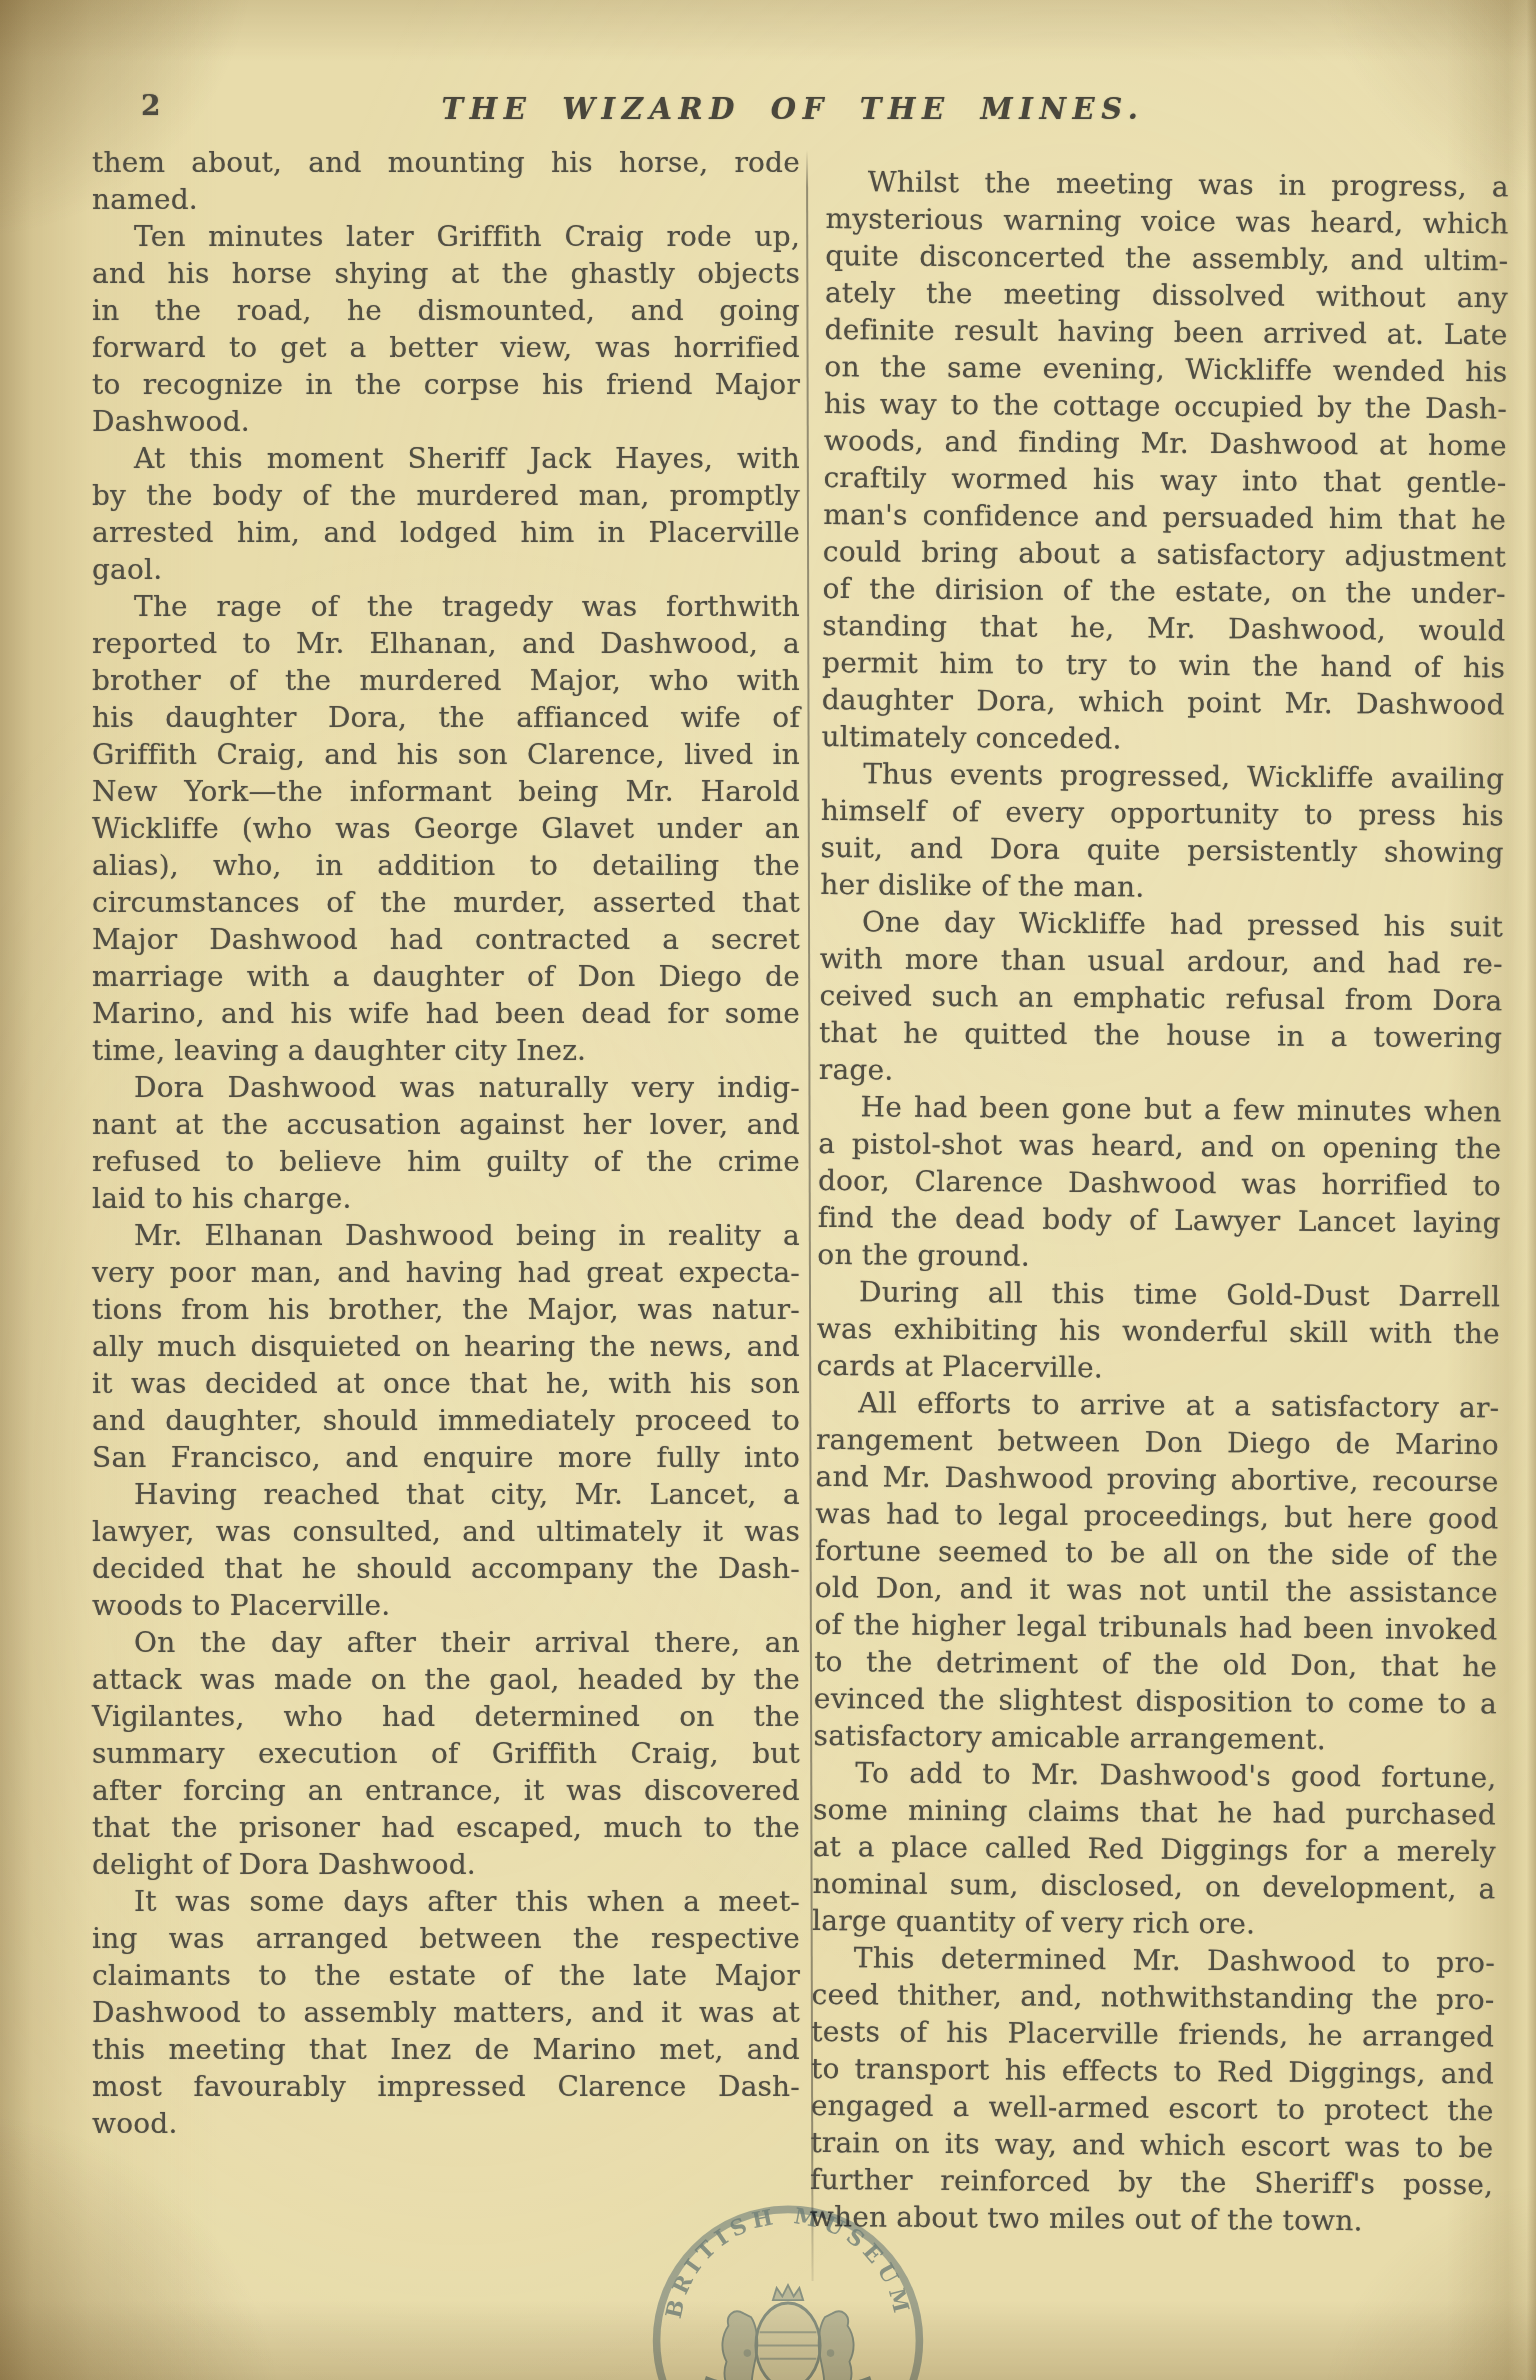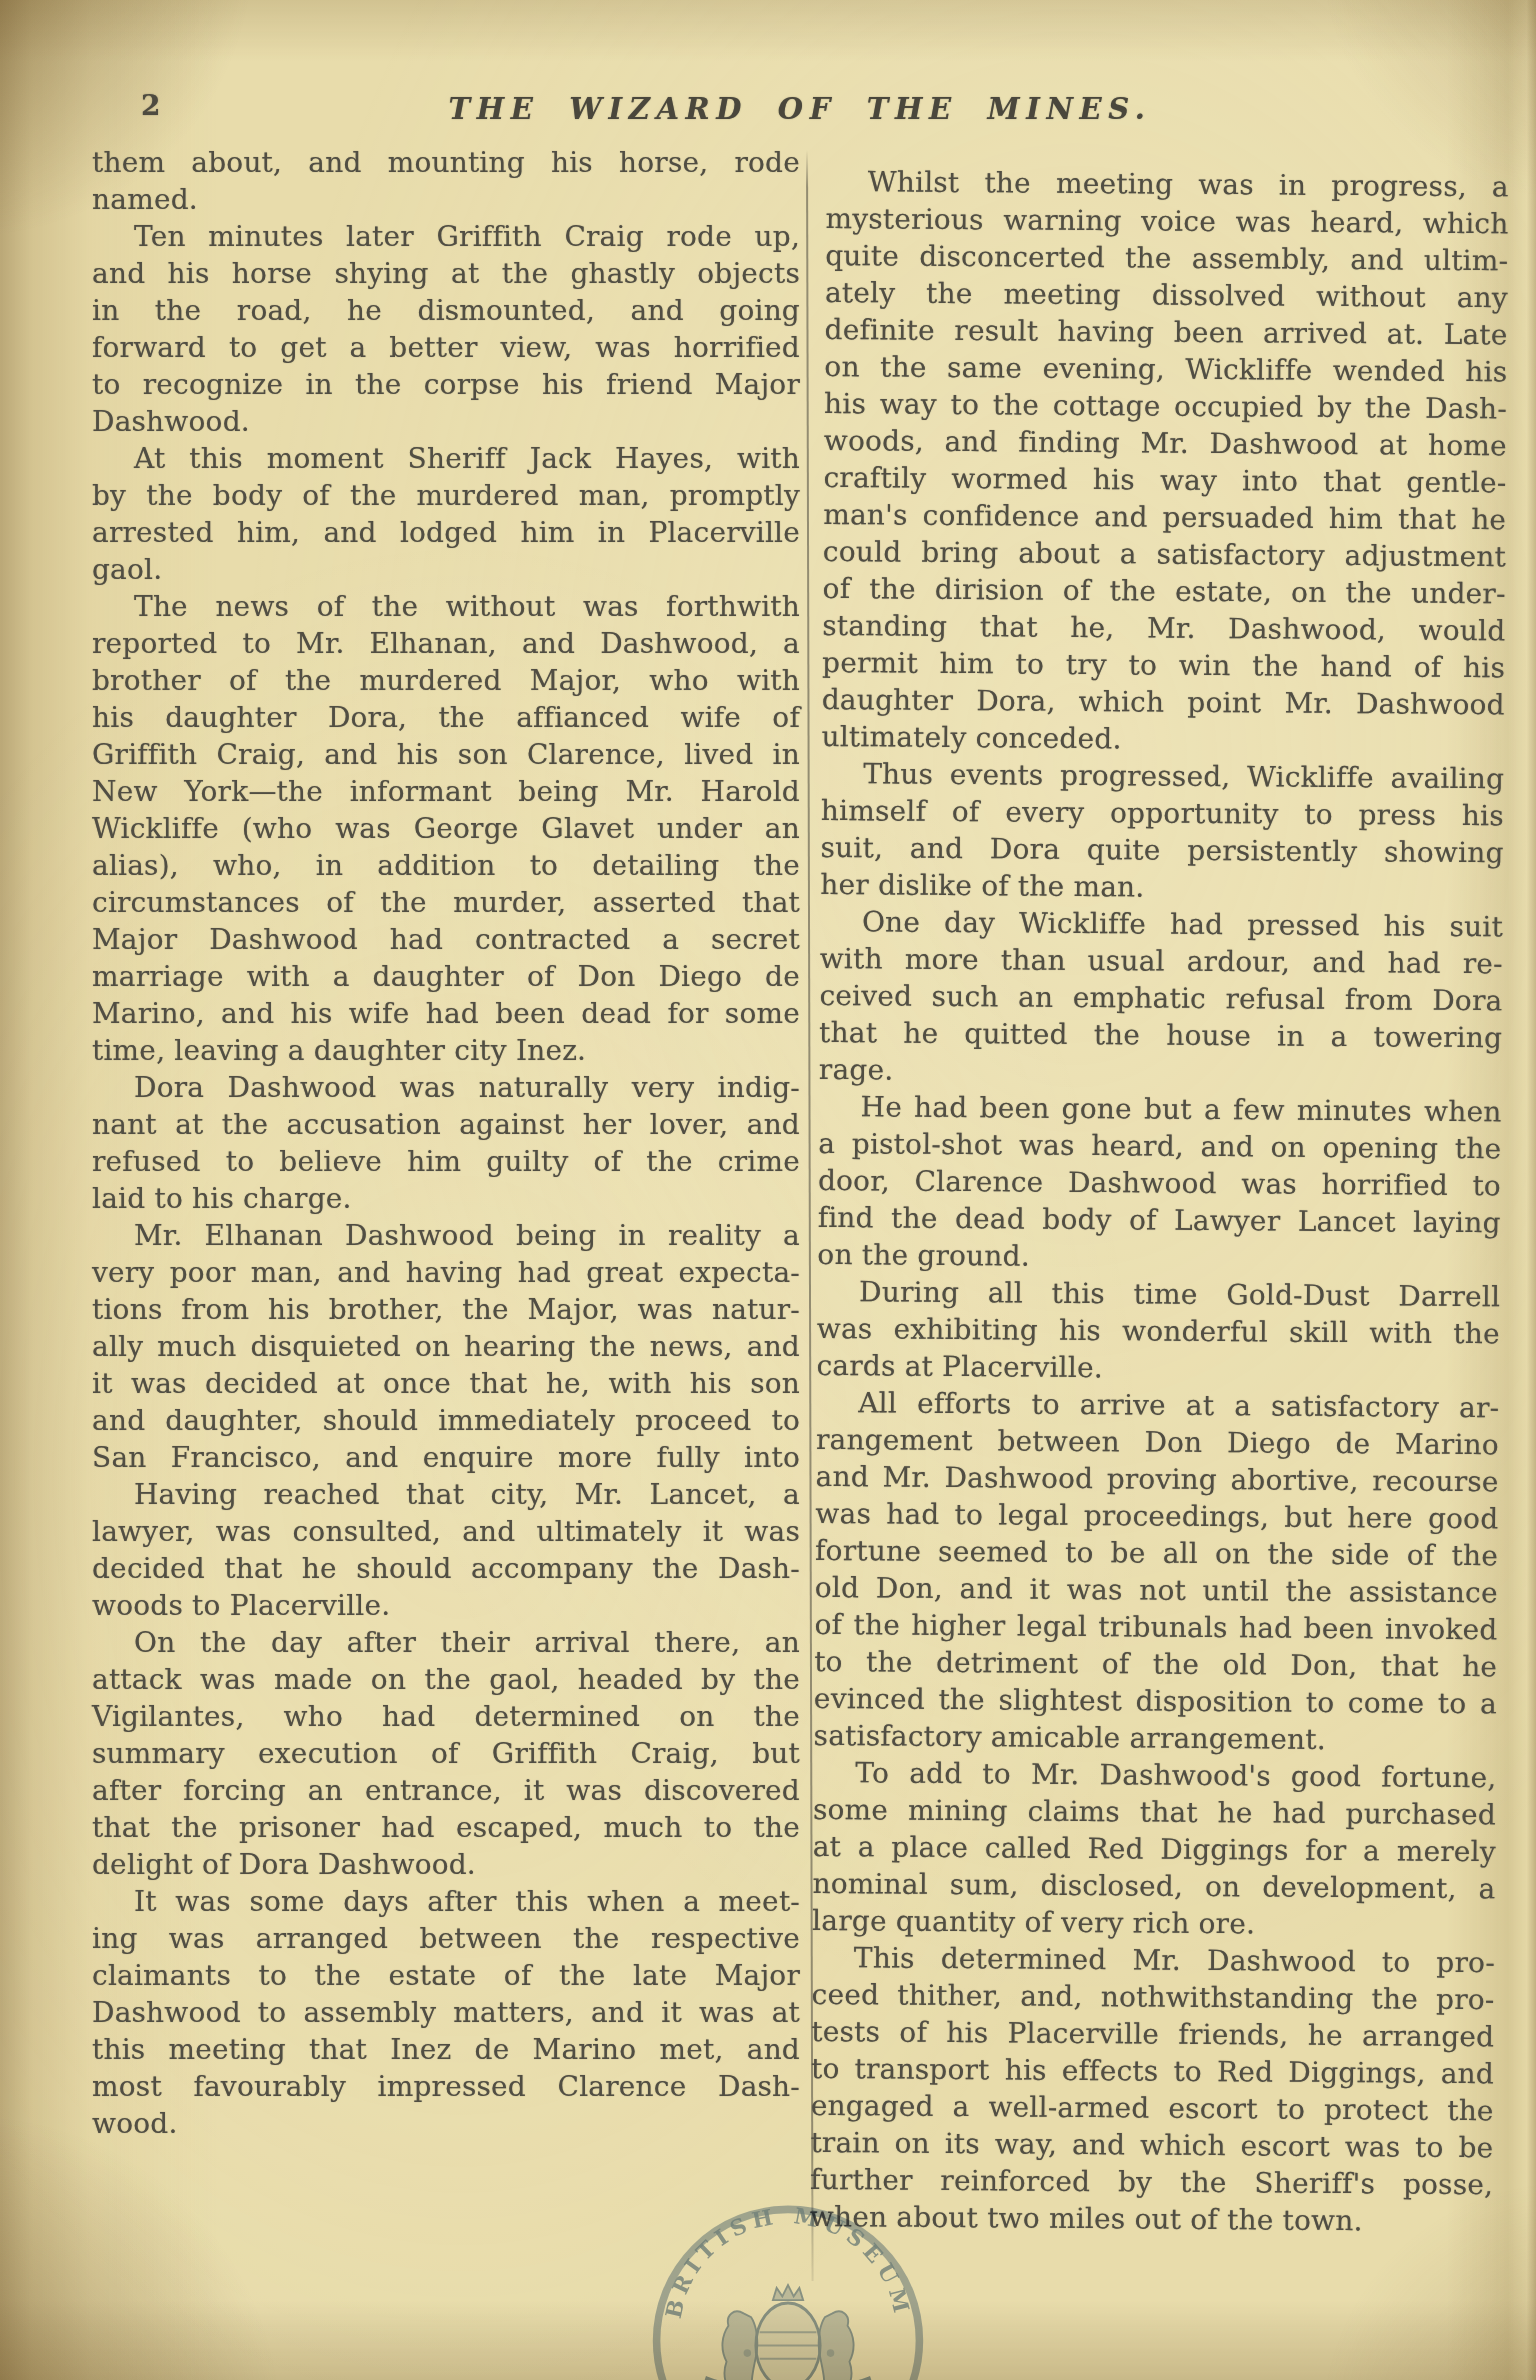--- a/index.html
+++ b/index.html
@@ -19,21 +19,21 @@
       linear-gradient(0deg, rgba(120,95,48,0.28) 0px, rgba(0,0,0,0) 80px);
     font-family:"DejaVu Serif","Liberation Serif",serif;
     color:#514e43;
   }
   .pagenum {
     position:absolute; left:141px; top:89px;
     font-size:28px; font-weight:bold; color:#4e4b40;
     text-shadow:0 0 1.4px rgba(78,75,64,0.65);
   }
   .header {
-    position:absolute; left:90px; top:92px; width:1420px;
+    position:absolute; left:83px; top:92px; width:1420px;
     text-align:center; font-style:italic; font-weight:bold;
     font-size:29px; letter-spacing:6.6px; word-spacing:13.2px;
     color:#4a473c; text-shadow:0 0 1.2px rgba(74,71,60,0.6);
   }
   .divider {
     position:absolute; left:806px; top:150px; width:2.4px; height:2131px;
     background:linear-gradient(180deg, rgba(75,72,60,0) 0px, rgba(75,72,60,0.55) 38px,
                rgba(75,72,60,0.55) 94%, rgba(75,72,60,0.12) 100%);
     transform:rotate(-0.15deg); transform-origin:top left;
   }
@@ -79,21 +79,21 @@
         <div class="line">to recognize in the corpse his friend Major</div>
         <div class="line last">Dashwood.</div>
       </div>
       <div class="para">
         <div class="line indent">At this moment Sheriff Jack Hayes, with</div>
         <div class="line">by the body of the murdered man, promptly</div>
         <div class="line">arrested him, and lodged him in Placerville</div>
         <div class="line last">gaol.</div>
       </div>
       <div class="para">
-        <div class="line indent">The news of the without was forthwith</div>
+        <div class="line indent">The rage of the tragedy was forthwith</div>
         <div class="line">reported to Mr. Elhanan, and Dashwood, a</div>
         <div class="line">brother of the murdered Major, who with</div>
         <div class="line">his daughter Dora, the affianced wife of</div>
         <div class="line">Griffith Craig, and his son Clarence, lived in</div>
         <div class="line">New York—the informant being Mr. Harold</div>
         <div class="line">Wickliffe (who was George Glavet under an</div>
         <div class="line">alias), who, in addition to detailing the</div>
         <div class="line">circumstances of the murder, asserted that</div>
         <div class="line">Major Dashwood had contracted a secret</div>
         <div class="line">marriage with a daughter of Don Diego de</div>

